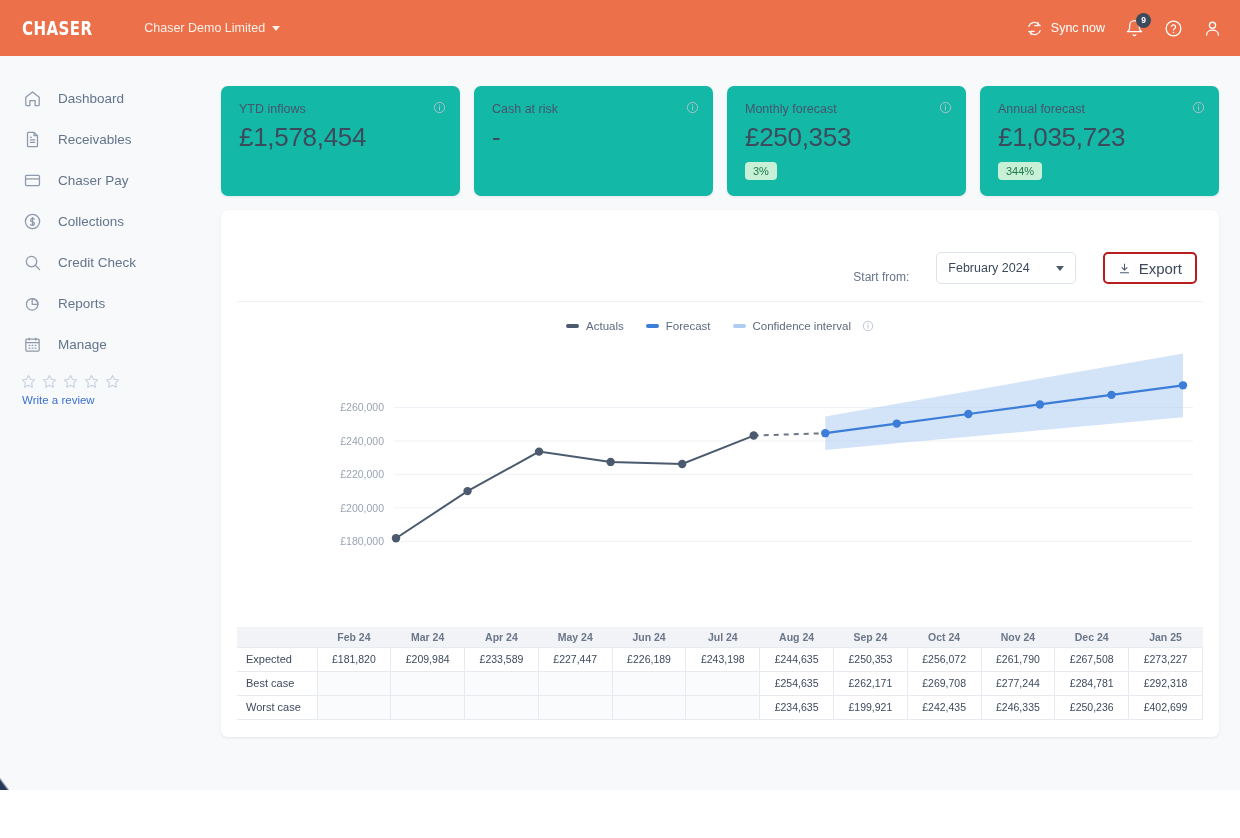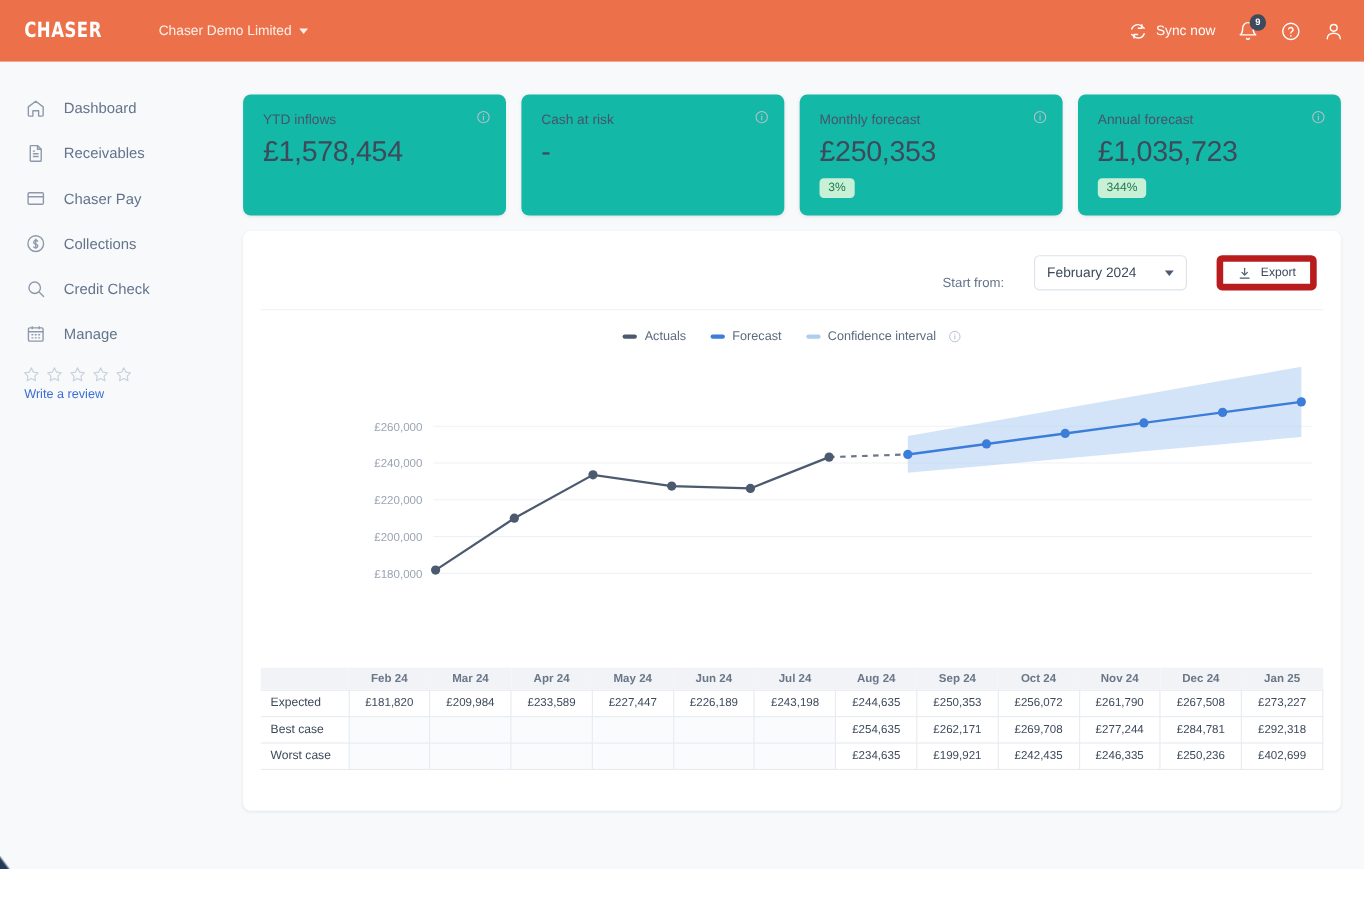--- a/index.html
+++ b/index.html
@@ -125,24 +125,24 @@
   .ctl-label { font-size: 12px; color: #64748b; }
   .select-box {
     display: flex; align-items: center; gap: 26px;
     border: 1px solid #dde3ea; border-radius: 5px;
     height: 32px; padding: 0 11px;
     font-size: 12.5px; color: #3d4a5c;
     background: #fff; cursor: pointer;
   }
   .export-btn {
     display: flex; align-items: center; gap: 8px;
-    border: 6px solid #b91c1c; border-radius: 5px;
+    border: 2px solid #b91c1c; border-radius: 5px;
     height: 32px; padding: 0 13px;
-    font-size: 11px; color: #3d4a5c;
-    background: #fff; cursor: pointer;
+    font-size: 15px; color: #3d4a5c;
+    background: #fff; cursor: pointer; margin-top: 20px;
   }
   .divider { height: 1px; background: #eef1f5; margin: 17px 16px 0 16px; }
 
   .legend {
     display: flex; align-items: center; justify-content: center;
     gap: 22px; margin-top: 18px;
   }
   .leg { display: flex; align-items: center; gap: 7px; font-size: 11.5px; color: #5d6b7f; }
   .swatch { width: 13px; height: 4px; border-radius: 2px; display: inline-block; }
 
@@ -276,20 +276,29 @@
     <div class="nav-item">
       <span class="nicon">
         <svg width="19" height="19" viewBox="0 0 24 24" fill="none" stroke="#8d99ab" stroke-width="1.6" stroke-linecap="round">
           <circle cx="10.8" cy="10.8" r="6.6"></circle>
             <path d="M15.8 15.8 21 21"></path>
         </svg>
       </span>
       <span>Credit Check</span>
     </div>
 
+    <div class="nav-item">
+      <span class="nicon">
+        <svg width="19" height="19" viewBox="0 0 24 24" fill="none" stroke="#8d99ab" stroke-width="1.6" stroke-linejoin="round">
+          <circle cx="11.6" cy="13" r="7.3"></circle>
+            <path d="M11.6 13V5.7a7.3 7.3 0 0 1 7.3 7.3Z"></path>
+        </svg>
+      </span>
+      <span>Reports</span>
+    </div>
 
     <div class="nav-item">
       <span class="nicon">
         <svg width="19" height="19" viewBox="0 0 24 24" fill="none" stroke="#8d99ab" stroke-width="1.6" stroke-linejoin="round">
           <rect x="3.6" y="5.2" width="16.8" height="15.2" rx="1.4"></rect>
           <path d="M3.6 9.6h16.8M8 3.4v3.4M16 3.4v3.4"></path>
           <path d="M7.6 13h1M11.5 13h1M15.4 13h1M7.6 16.6h1M11.5 16.6h1M15.4 16.6h1" stroke-linecap="round"></path>
         </svg>
       </span>
       <span>Manage</span>

